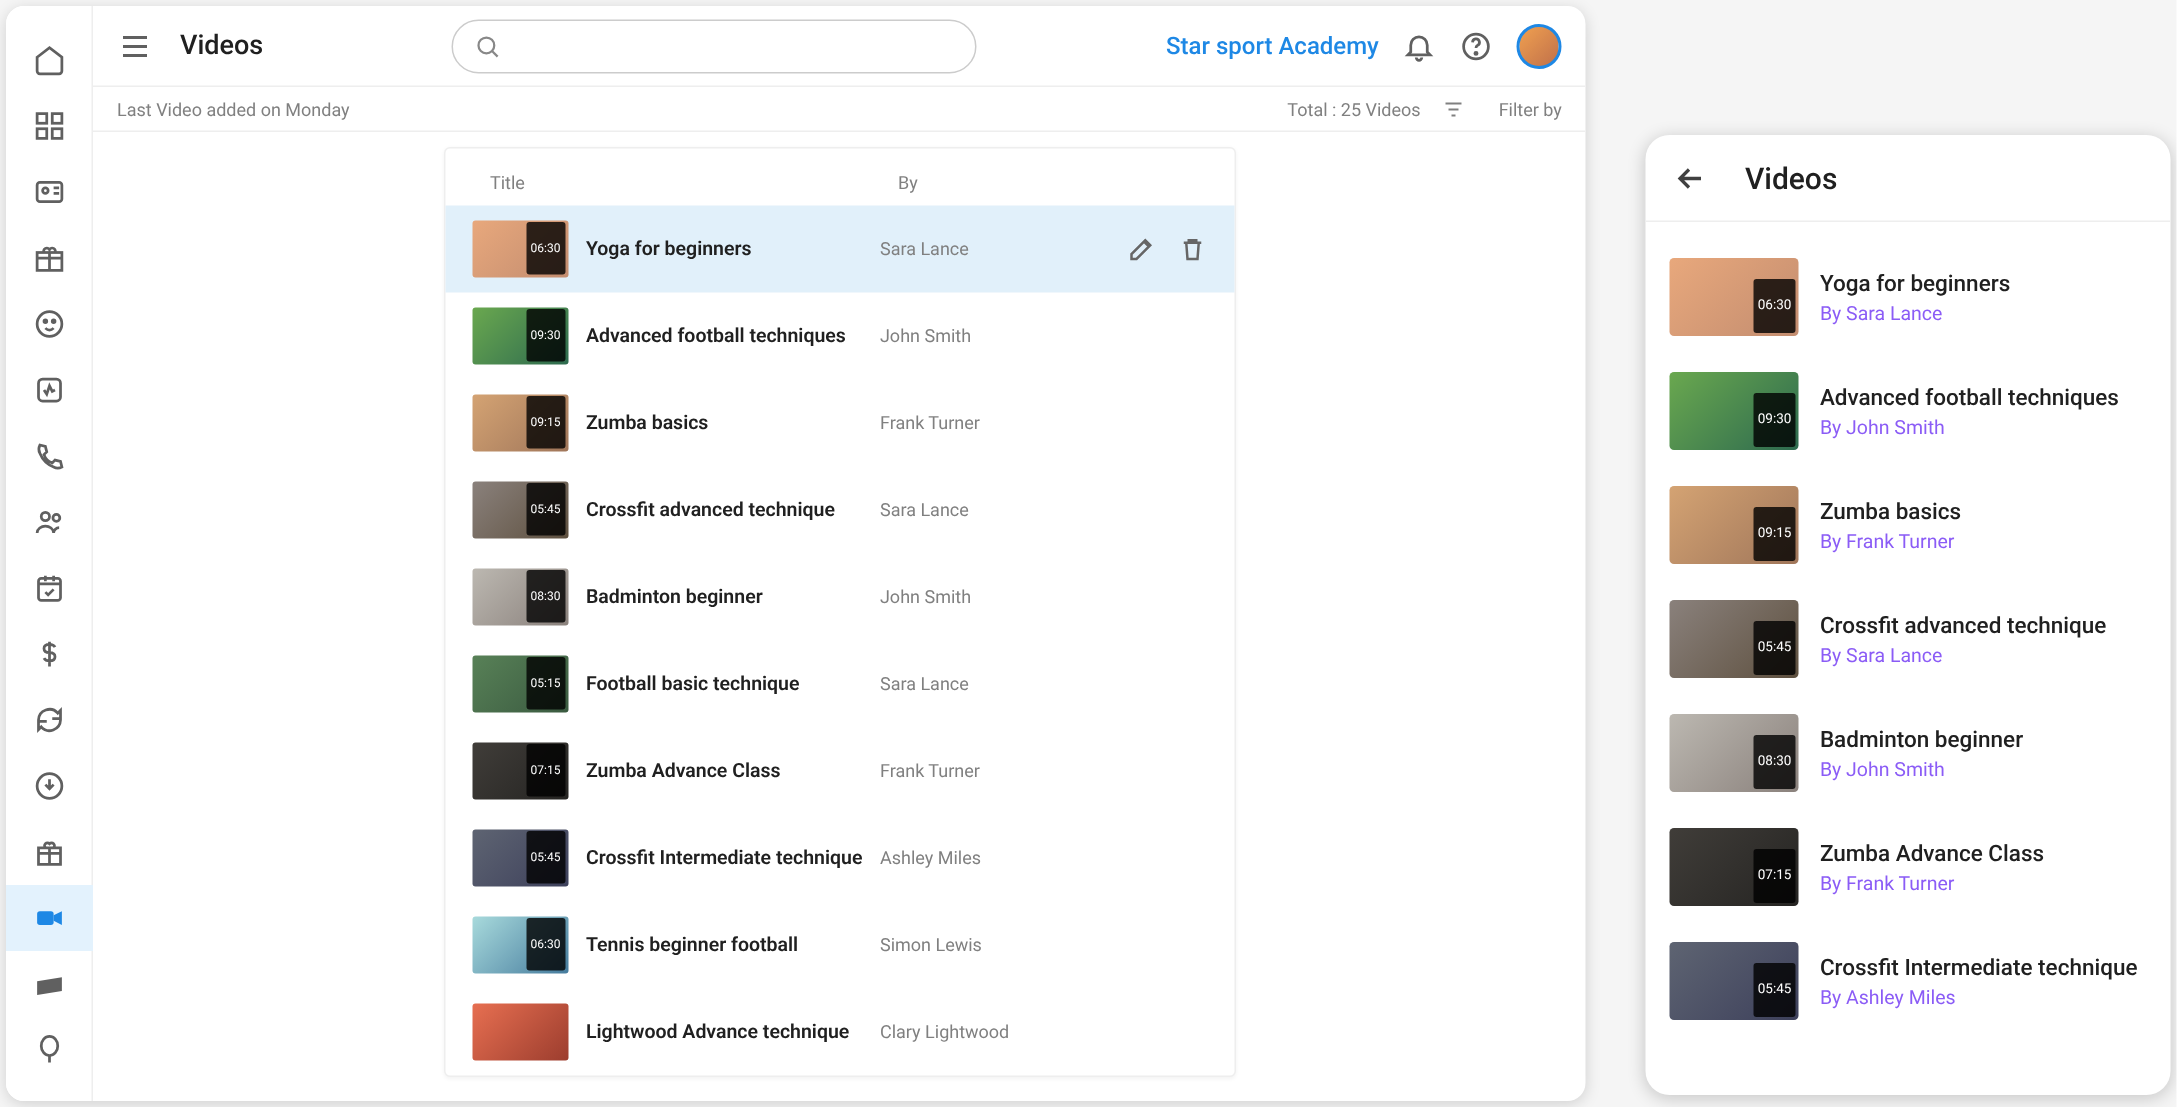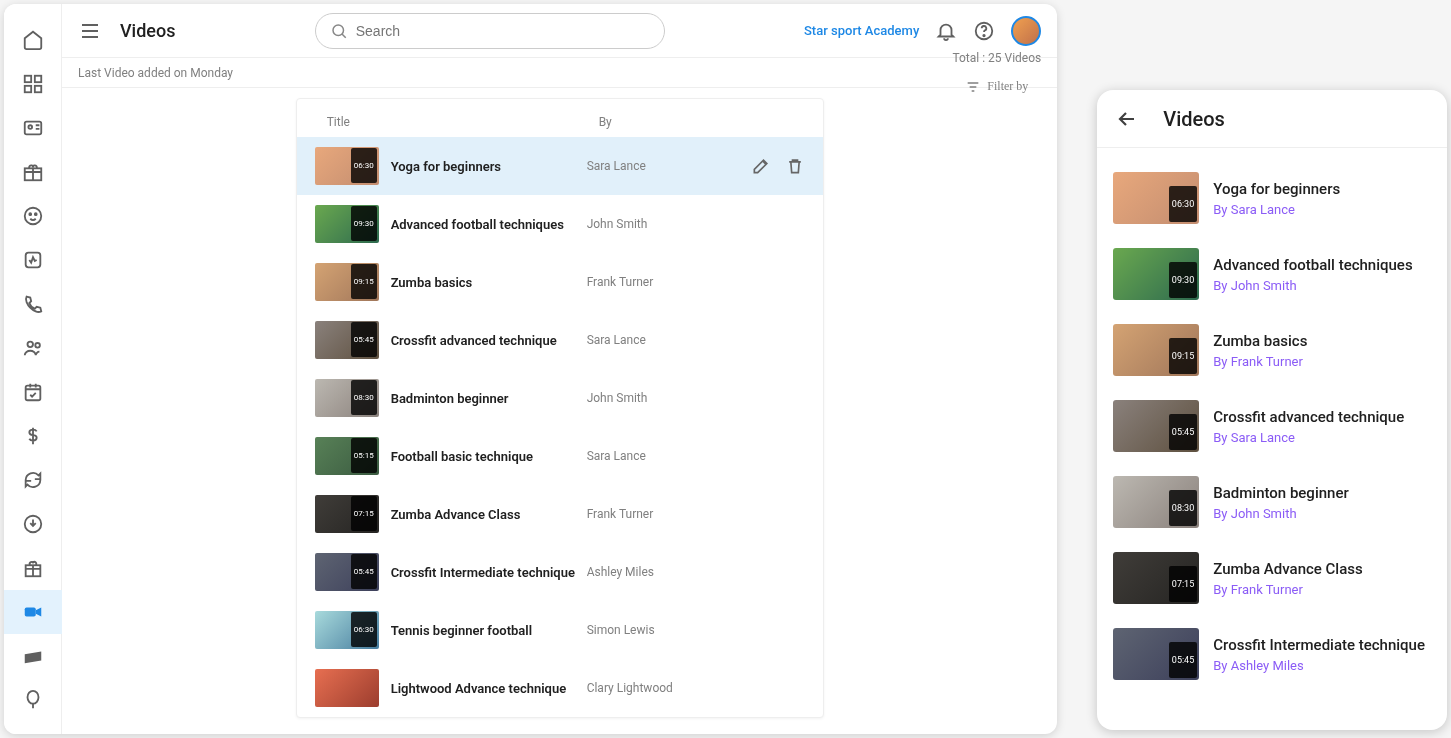--- a/index.html
+++ b/index.html
@@ -31,33 +31,33 @@
   .search-wrap { flex: 1; display: flex; justify-content: center; }
   .search-box {
     width: 350px; height: 36px; border: 1px solid #ccc; border-radius: 18px;
     display: flex; align-items: center; padding: 0 14px; color: #666;
   }
   .search-box svg { width: 18px; height: 18px; margin-right: 8px; color: #888; }
   .search-box input {
     border: none; outline: none; flex: 1; font-size: 14px; background: transparent;
   }
   .topbar-right { display: flex; align-items: center; gap: 16px; }
-  .org-link { color: #1e88e5; font-size: 13px; font-weight: 500; cursor: pointer; }
+  .org-link { color: #1e88e5; font-size: 16px; font-weight: 500; cursor: pointer; }
   .top-icon { width: 22px; height: 22px; color: #606060; cursor: pointer; }
   .avatar {
     width: 30px; height: 30px; border-radius: 50%; background: linear-gradient(135deg,#f0a050,#c0704a);
     border: 2px solid #1e88e5; cursor: pointer;
   }
   
   .subbar {
     height: 30px; display: flex; align-items: center; justify-content: space-between;
     padding: 0 16px; border-bottom: 1px solid #eee; font-size: 12px; color: #808080;
   }
-  .subbar-right { display: flex; align-items: center; gap: 14px; flex-direction: column; }
-  .filter-btn { display: flex; align-items: center; gap: 6px; cursor: pointer; color: #808080; font-family: Liberation Serif, serif; }
+  .subbar-right { display: flex; align-items: center; gap: 14px; }
+  .filter-btn { display: flex; align-items: center; gap: 22px; cursor: pointer; color: #808080; }
   .filter-btn svg { width: 16px; height: 16px; }
   
   .content { flex: 1; overflow-y: auto; padding: 10px 0; display: flex; justify-content: center; align-items: flex-start; }
   .video-table {
     width: 528px; background: #fff; border: 1px solid #eee; border-radius: 4px;
     box-shadow: 0 1px 3px rgba(0,0,0,0.05);
   }
   .table-header {
     display: flex; padding: 16px 18px 8px; font-size: 12px; color: #808080;
   }
@@ -223,21 +223,20 @@
       <svg class="hamburger" viewBox="0 0 24 24" fill="none" stroke="currentColor" stroke-width="2">
           <path d="M4 6h16M4 12h16M4 18h16"></path>
         </svg>
       <div class="page-title">Videos</div>
       <div class="search-wrap">
         <div class="search-box">
           <svg viewBox="0 0 24 24" fill="none" stroke="currentColor" stroke-width="2">
               <circle cx="11" cy="11" r="7"></circle>
               <path d="M21 21l-5-5"></path>
             </svg>
-          <input type="text" placeholder="Search" style="">
         </div>
       </div>
       <div class="topbar-right">
         <span class="org-link">Star sport Academy</span>
         <svg class="top-icon" viewBox="0 0 24 24" fill="none" stroke="currentColor" stroke-width="2">
             <path d="M6 16V11a6 6 0 1 1 12 0v5l2 2H4l2-2zM10 20a2 2 0 0 0 4 0"></path>
           </svg>
         <svg class="top-icon" viewBox="0 0 24 24" fill="none" stroke="currentColor" stroke-width="2">
             <circle cx="12" cy="12" r="9"></circle>
             <path d="M9.5 9a2.5 2.5 0 1 1 3.5 2.3c-.8.4-1 1-1 1.7"></path>

